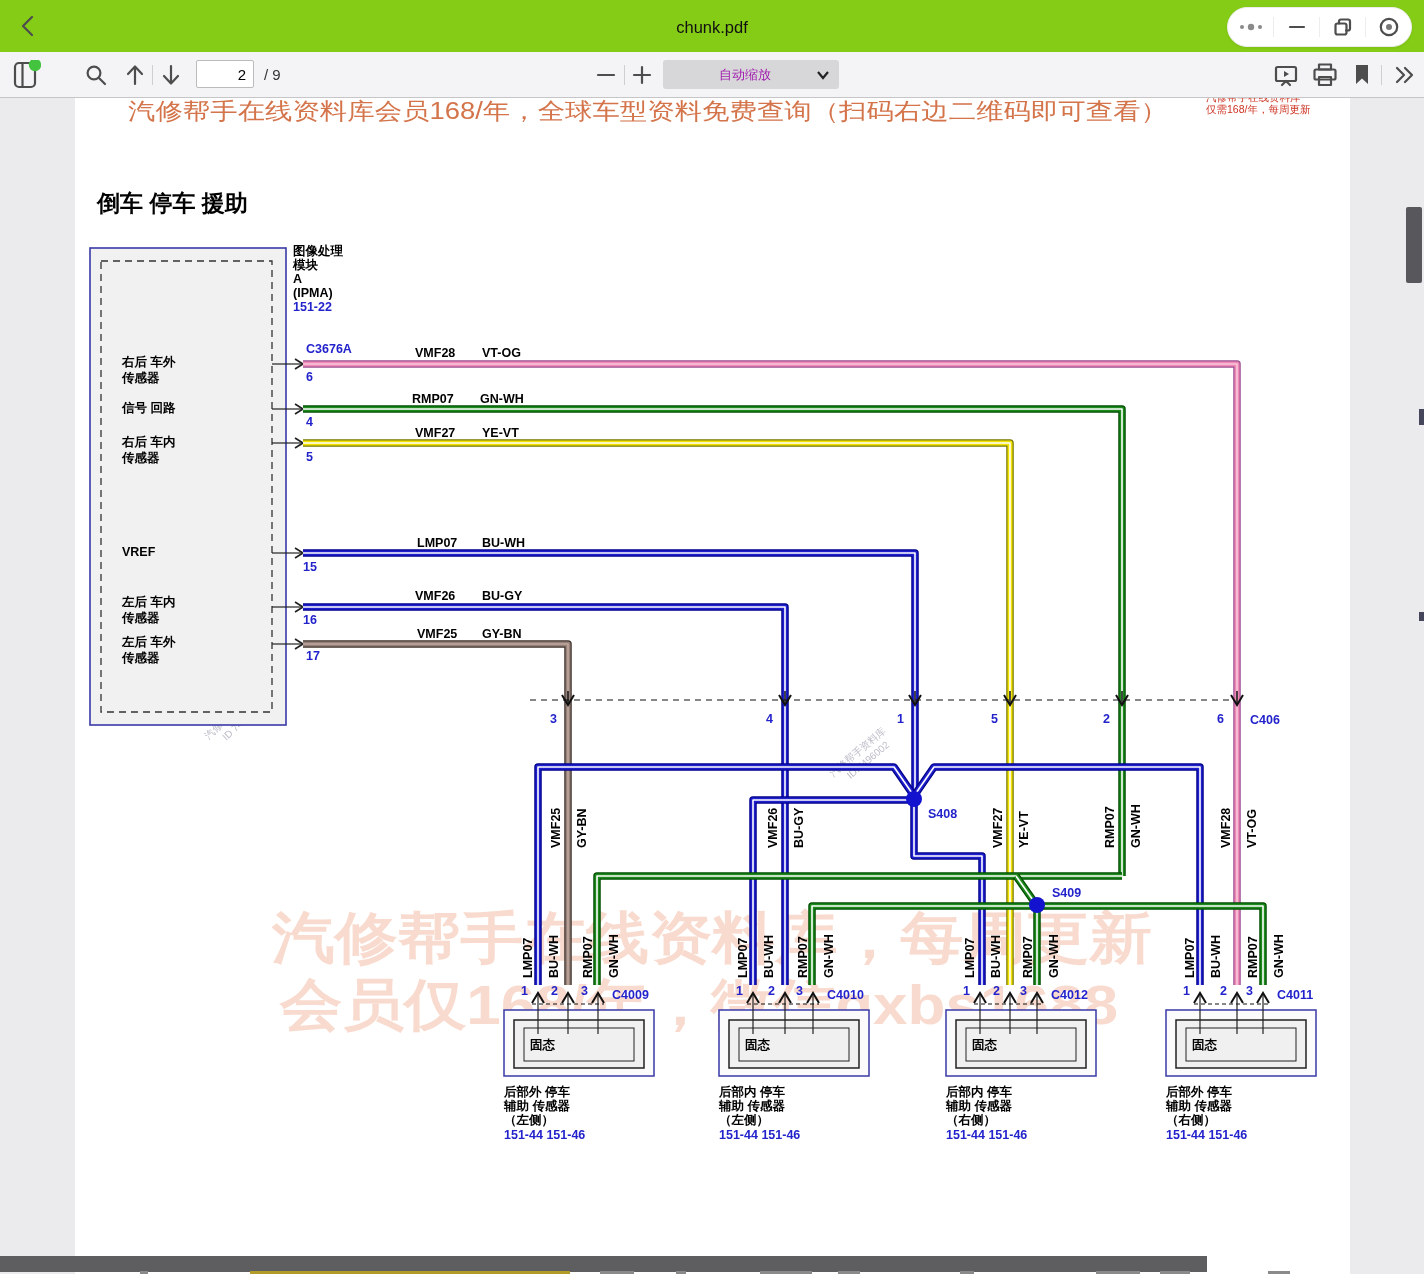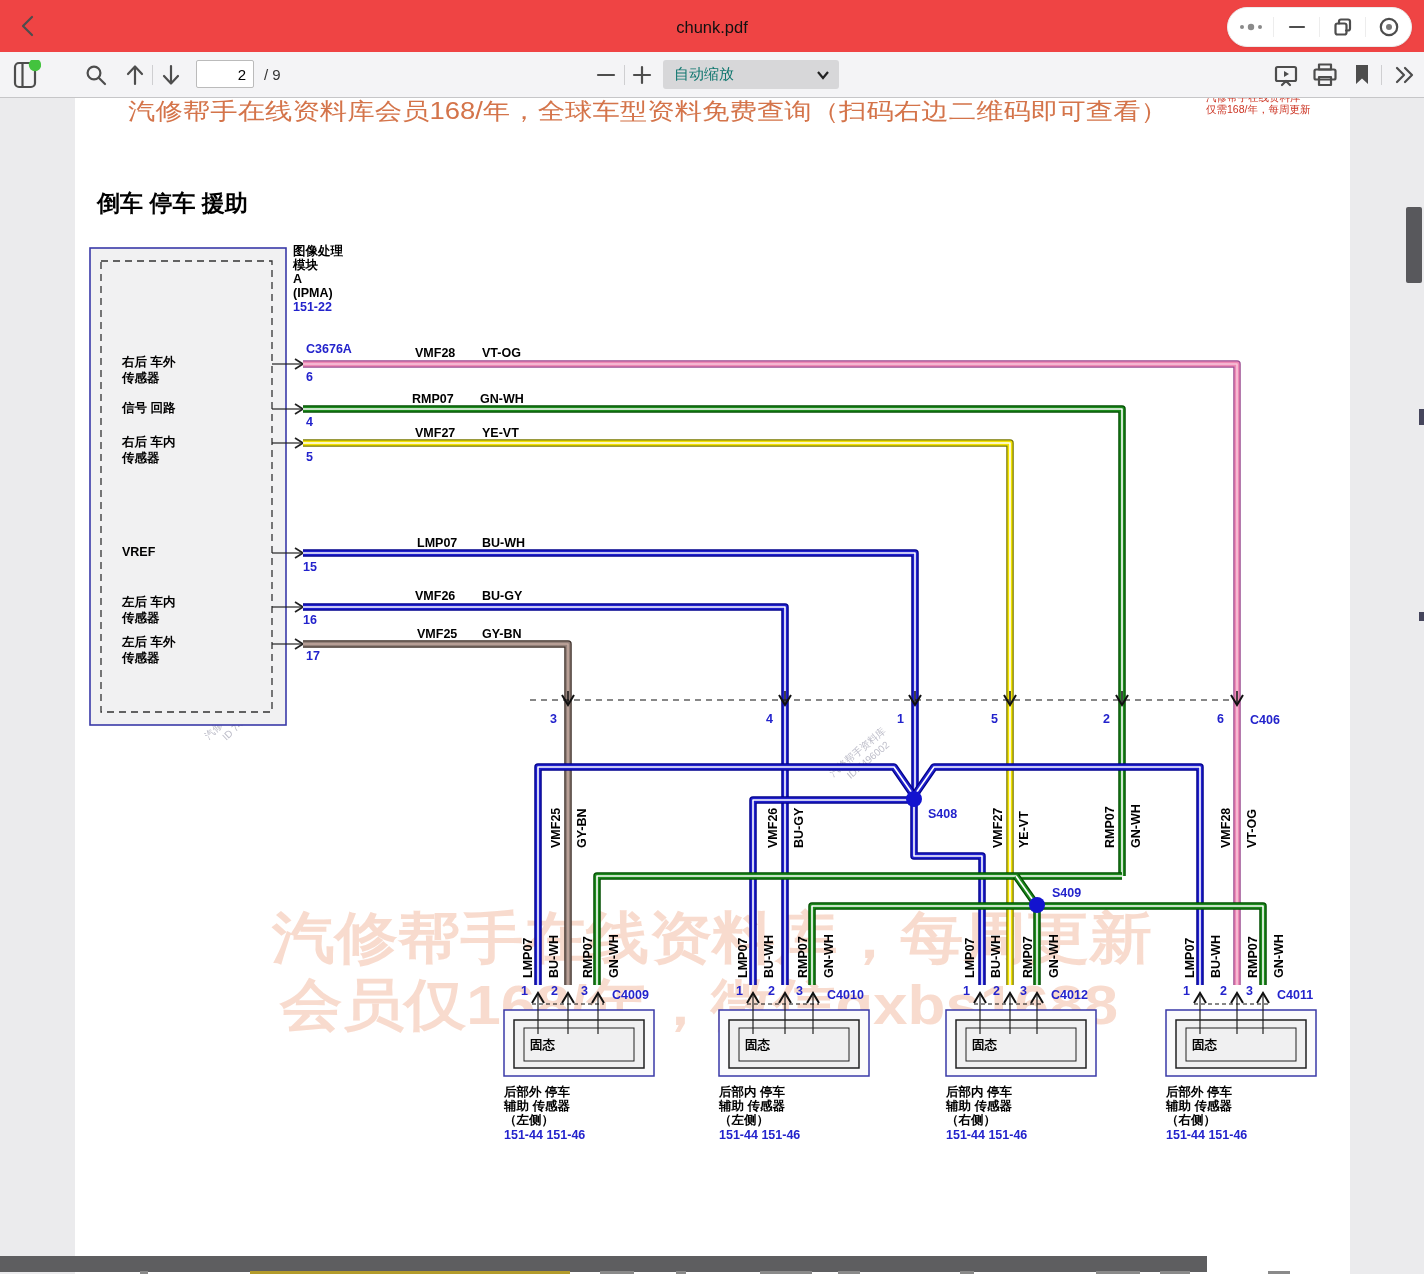--- a/index.html
+++ b/index.html
@@ -1,36 +1,36 @@
 <!DOCTYPE html>
 <html><head>
 <meta charset="utf-8">
 <style>
   html,body{margin:0;padding:0;background:#ebebed;}
   .screen{position:relative;width:1424px;height:1274px;overflow:hidden;background:#ebebed;
           font-family:"Liberation Sans","DejaVu Sans",sans-serif;}
   
-  .hdr{position:absolute;left:0;top:0;width:1424px;height:52px;background:#ef4444;border-bottom:1px solid #e6e6e6;z-index:40;}
+  .hdr{position:absolute;left:0;top:0;width:1424px;height:52px;background:#84cc16;border-bottom:1px solid #e6e6e6;z-index:40;}
   .back{position:absolute;left:16px;top:13px;width:26px;height:26px;cursor:pointer;}
   .hdr-title{position:absolute;left:0;right:0;top:0;height:52px;line-height:54px;text-align:center;
              font-size:16.5px;color:#111;font-weight:500;}
   .winctl{position:absolute;right:12px;top:7px;height:38px;display:flex;align-items:center;gap:0;
           background:#fff;border:1px solid #ececec;border-radius:20px;box-shadow:0 1px 3px rgba(0,0,0,.06);z-index:41;}
   .winctl .wbtn{width:45px;height:36px;display:flex;align-items:center;justify-content:center;cursor:pointer;}
   .winctl .sep{width:1px;height:20px;background:#ededed;}
   
   .tbar{position:absolute;left:0;top:52px;width:1424px;height:45px;background:#f4f4f6;border-bottom:1px solid #c6c6c8;z-index:40;}
   .tbtn{position:absolute;top:0;height:45px;display:flex;align-items:center;justify-content:center;cursor:pointer;}
   .tsep{position:absolute;top:13px;width:1px;height:20px;background:#cfcfd1;}
   .pageinput{position:absolute;left:196px;top:8px;width:58px;height:28px;background:#fff;border:1px solid #bbb;
              border-radius:2px;font-size:15px;text-align:right;padding:0 7px 0 0;box-sizing:border-box;color:#000;}
   .pagetotal{position:absolute;left:264px;top:0;height:45px;line-height:46px;font-size:15px;color:#333;}
   .zoomsel{position:absolute;left:663px;top:8px;width:176px;height:29px;background:#d7d7d9;border-radius:3px;
            display:flex;align-items:center;cursor:pointer;}
-  .zoomsel span{flex:1;padding-left:11px;font-size:15px;color:#0f766e;}
+  .zoomsel span{flex:1;padding-left:11px;font-size:13px;color:#a21caf;text-align:center;}
   .zoomsel svg{margin-right:9px;}
   
   .content-bg{position:absolute;left:0;top:97px;width:1424px;height:1177px;background:#ebebed;}
   .diagram-svg{position:absolute;left:0;top:97px;width:1424px;height:1177px;z-index:10;}
   .botbar{position:absolute;left:0;top:1256px;width:1207px;height:16px;background:#5e5e60;z-index:20;}
   .frag{position:absolute;z-index:21;}
   .thumb{position:absolute;left:1406px;top:207px;width:16px;height:76px;background:#58585c;border-radius:2px;z-index:30;cursor:pointer;}
   .tick{position:absolute;left:1419px;width:5px;background:#45455c;z-index:30;}
   
   text{font-family:"Liberation Sans","DejaVu Sans",sans-serif;}

